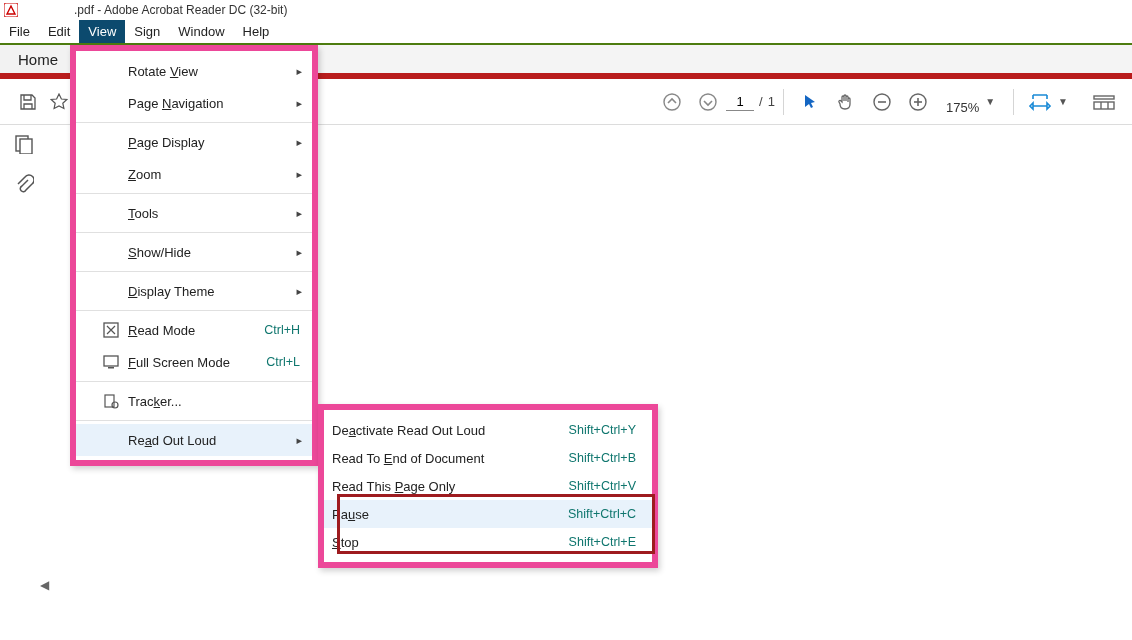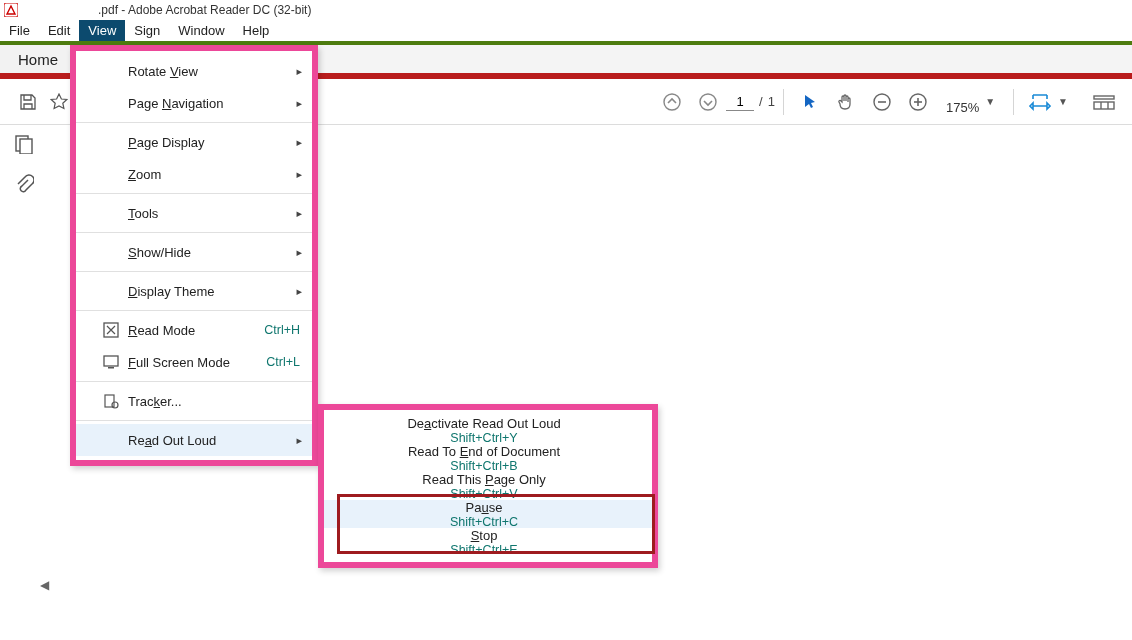--- a/index.html
+++ b/index.html
@@ -1,20 +1,20 @@
 <!DOCTYPE html>
 <html><head>
 <meta charset="utf-8">
 <style>
   * { box-sizing: border-box; font-family: "Segoe UI", Arial, sans-serif; }
   body { margin:0; width:1132px; height:640px; background:#fff; overflow:hidden; font-size:13px; color:#222; }
   .titlebar { height:20px; display:flex; align-items:center; padding:0 4px; background:#fff;}
   .titlebar-icon { width:14px;height:14px; display:inline-flex; align-items:center; justify-content:center;}
-  .titlebar-text { margin-left:80px; font-size:12px; color:#333;}
-  .menubar { height:25px; display:flex; align-items:stretch; border-bottom:4px solid #4d7c0f;}
+  .titlebar-text { margin-left:56px; font-size:12px; color:#333;}
+  .menubar { height:25px; display:flex; align-items:stretch; border-bottom:2px solid #4d7c0f;}
   .menubar-item { padding:4px 9px; font-size:13px; display:flex; align-items:center; cursor:default;}
   .menubar-item.active { background:#0c4a6e; color:#fff;}
   .toolbar-row { display:flex; align-items:stretch; height:34px; background:#f4f4f4; border-bottom:6px solid #b91c1c;}
   .home-tab { padding:6px 18px; font-size:15px; background:#f2f2f2; display:flex; align-items:center;}
   .flex-spacer { flex:1;}
   .secondbar { display:flex; align-items:center; height:46px; border-bottom:1px solid #dcdcdc; padding:0 10px;}
   .icon-btn { width:36px; height:36px; display:flex; align-items:center; justify-content:center; color:#555;}
   .icon-btn svg{display:block;}
   .page-input { width:28px; text-align:center; border:none; border-bottom:1px solid #888; background:transparent; font-size:13px;}
   .page-sep{margin:0 5px;font-size:13px;color:#444;}
@@ -30,21 +30,21 @@
   .dd-item{display:flex;align-items:center; height:32px; padding:0 12px 0 30px; position:relative; font-size:13px;}
   .dd-item.small{padding-left:52px;}
   .dd-item .label{flex:1;}
   .dd-item .shortcut{color:#0f766e;font-size:12.5px;}
   .dd-item.has-sub::after{content:"▸"; position:absolute; right:10px; font-size:11px; color:#444;}
   .dd-sep{height:1px;background:#e0e0e0;margin:3px 0;}
   .dd-item.hover{background:#e8f2fb;}
   .dd-icon{position:absolute;left:26px;width:18px;height:18px;display:flex;align-items:center;justify-content:center;color:#555;}
   .dd-item.with-icon{padding-left:52px;}
   .submenu{left:318px;top:404px;width:340px;padding:6px 0;}
-  .submenu .dd-item{padding:0 16px 0 8px; height:28px;flex-direction:column;}
+  .submenu .dd-item{padding:0 16px 0 8px; height:28px;}
   .highlight-box{position:absolute;border:3px solid #9e1b1f;pointer-events:none;}
   .underline{text-decoration:underline;}
   .vrule{width:1px;height:26px;background:#d5d5d5;margin:0 8px;}
   .save-star{display:flex;align-items:center;gap:2px;}
 </style>
 </head>
 <body>
 
 <div class="titlebar">
   <span class="titlebar-icon">

